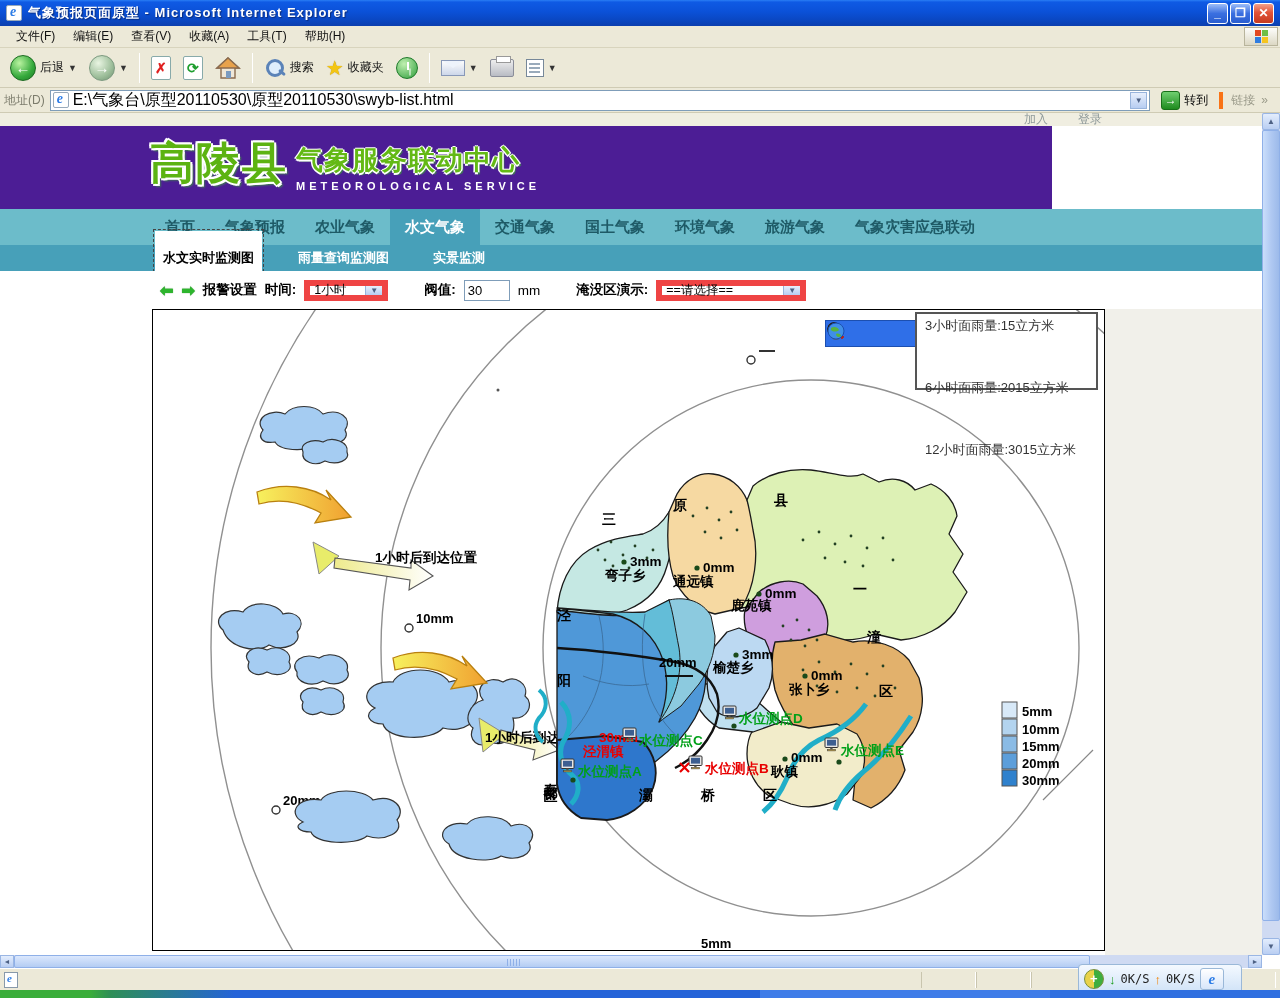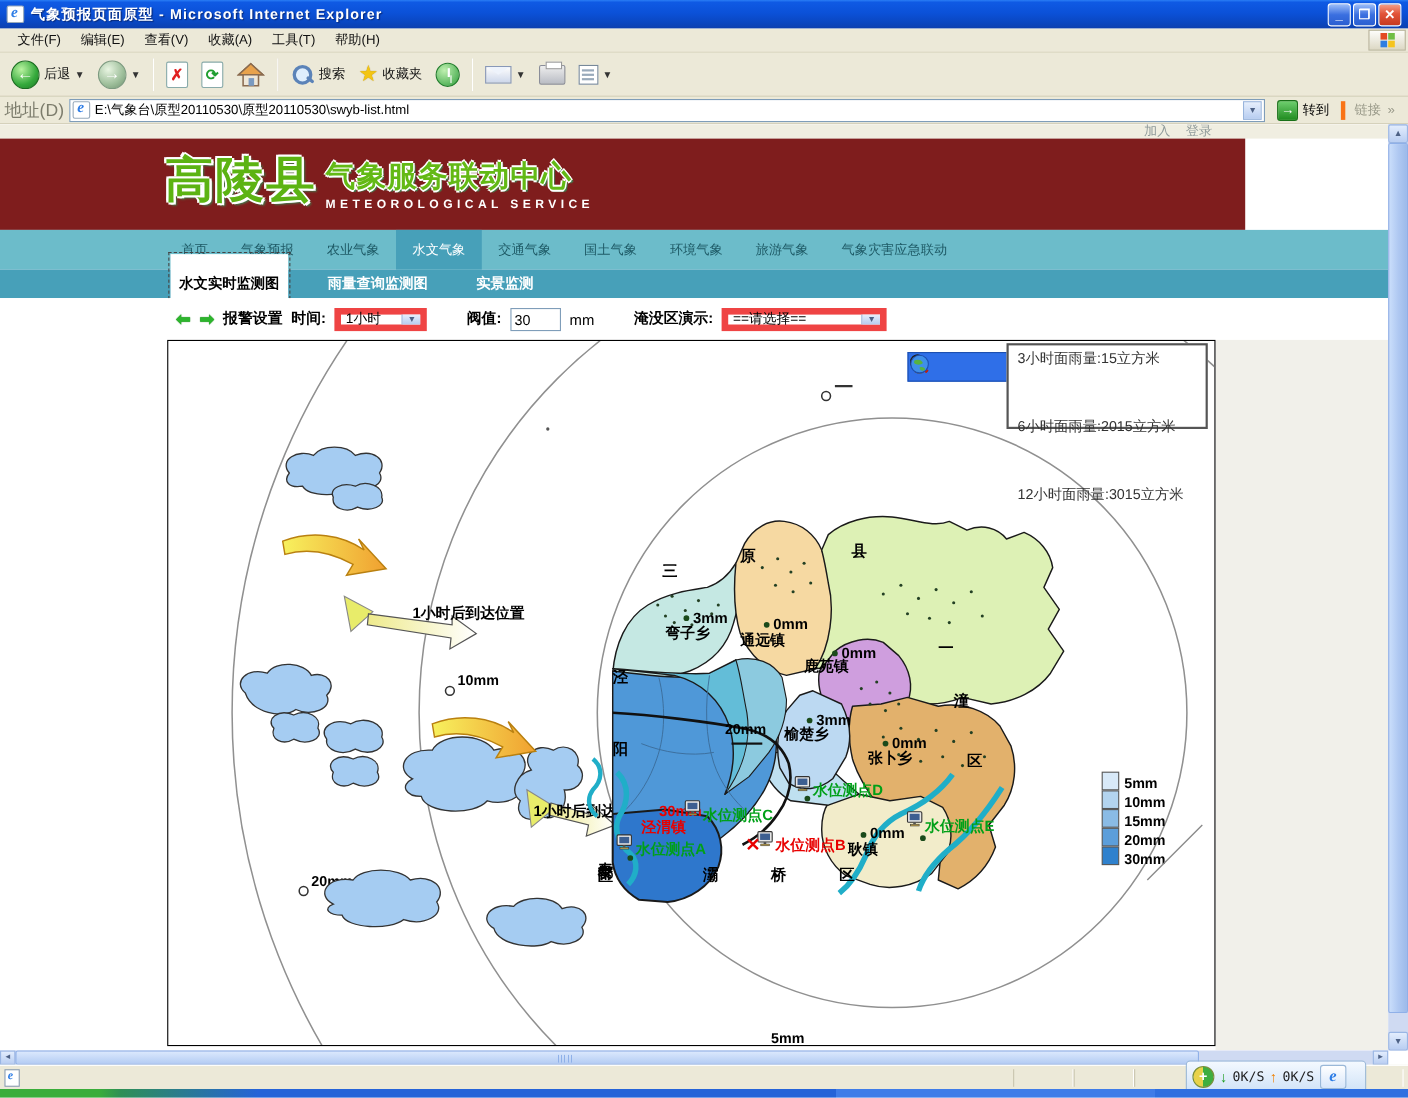--- a/index.html
+++ b/index.html
@@ -47,45 +47,45 @@
   .histico::after { content:""; position:absolute; left:10px; top:4px; width:2px; height:8px; background:#fff; box-shadow:2px 6px 0 -0.5px #fff; }
   .mailico { width:24px; height:16px; background:linear-gradient(180deg,#fdfdfd,#cdd7ea); border:1px solid #8898b8; position:relative; }
   .mailico::after { content:""; position:absolute; left:1px; top:0; border-left:10px solid transparent; border-right:10px solid transparent; border-top:7px solid #eef3fb; }
   .printico { width:24px; height:18px; background:linear-gradient(180deg,#eee,#b9bcc4); border:1px solid #8a8d99; border-radius:2px; position:relative; }
   .printico::before { content:""; position:absolute; left:5px; top:-4px; width:13px; height:5px; background:#fff; border:1px solid #999; }
   .editico { width:18px; height:18px; background:#fff; border:1px solid #789; position:relative; }
   .editico::after { content:""; position:absolute; left:2px; top:3px; width:11px; height:2px; background:#9ab; box-shadow:0 4px 0 #9ab, 0 8px 0 #9ab; }
 
   .addressbar { left:0; top:88px; width:1280px; height:25px; background:#ece9d8; border-bottom:1px solid #cfcbb4;
     display:flex; align-items:center; gap:5px; padding:0 4px; }
-  .addr-label { font-size:16px; color:#7c7c6c; }
+  .addr-label { font-size:12px; color:#7c7c6c; }
   .addr-field { flex:1; height:21px; background:#fff; border:1px solid #7f9db9; display:flex; align-items:center; padding:0 2px; gap:4px; }
-  .addr-text { font-size:12px; color:#000; flex:1; border:0; outline:none; font-family:"Liberation Sans",sans-serif; background:transparent; }
+  .addr-text { font-size:16px; color:#000; flex:1; border:0; outline:none; font-family:"Liberation Sans",sans-serif; background:transparent; }
   .addr-drop { width:17px; height:17px; background:linear-gradient(180deg,#e7effc,#b7cdf1); border:1px solid #98b4dc;
     display:flex; align-items:center; justify-content:center; font-size:8px; color:#4d6185; }
   .go-btn { display:flex; align-items:center; gap:4px; padding:1px 6px; font-size:12px; }
   .go-ico { width:19px; height:19px; background:linear-gradient(180deg,#6fcf6f,#1f8b1f); border:1px solid #187018; border-radius:3px;
     color:#fff; display:flex; align-items:center; justify-content:center; font-weight:bold; }
   .links { display:flex; align-items:center; gap:6px; font-size:12px; color:#9a9a8a; padding:0 8px; border-left:4px solid #f97316; }
 
   
   .content { left:0; top:113px; width:1262px; height:842px; background:#fff; overflow:hidden; }
   .userbar { left:0; top:0; width:1262px; height:13px; background:#f0eee1; font-size:12px; color:#8f9a9a;
-    display:flex; justify-content:flex-end; gap:14px; padding-right:160px; align-items:center; }
-  .brandband { left:0; top:13px; width:1132px; height:83px; background:#7f1d1d; }
+    display:flex; justify-content:flex-end; gap:30px; padding-right:160px; align-items:center; }
+  .brandband { left:0; top:13px; width:1052px; height:83px; background:#4c1d95; }
   .brand { position:absolute; left:150px; top:8px; display:flex; align-items:flex-start; gap:8px; }
   .brand-county { font-size:44px; font-weight:900; color:#5cb312; letter-spacing:2px;
     text-shadow:-2px 0 #fff,2px 0 #fff,0 -2px #fff,0 2px #fff,2px 2px #fff,-2px -2px #fff,3px 3px 2px #3f7f4f; }
   .brand-right { display:flex; flex-direction:column; margin-top:8px; }
   .brand-title { font-size:27px; font-weight:900; color:#63b915;
     text-shadow:-1.5px 0 #fff,1.5px 0 #fff,0 -1.5px #fff,0 1.5px #fff,2px 2px 1px #3f7f4f; letter-spacing:1px;}
   .brand-sub { font-size:11px; font-weight:bold; color:#fff; letter-spacing:4px; margin-top:2px; }
 
   .navband { left:0; top:96px; width:1262px; height:36px; background:#6cbcca; display:flex; padding-left:150px; }
-  .navtab { height:36px; line-height:36px; padding:0 15px; font-size:12px; font-weight:normal; color:#1e5a66; white-space:nowrap; }
+  .navtab { height:36px; line-height:36px; padding:0 15px; font-size:15px; font-weight:bold; color:#1e5a66; white-space:nowrap; }
   .navtab.active { background:#47a0b9; color:#fff; }
   .subnavband { left:0; top:132px; width:1262px; height:26px; background:#47a0b9; display:flex; align-items:center; padding-left:155px; gap:28px; }
   .subtab { font-size:13px; font-weight:bold; color:#fff; padding:18px 8px; }
   .subtab.active { background:#fff; color:#000; outline:1px dashed #444; outline-offset:1px; }
 
   .controlsrow { left:0; top:158px; width:1262px; height:38px; background:#fff; display:flex; align-items:center; padding-left:160px; gap:8px; }
   .garrow { font-size:16px; font-weight:bold; color:#2db52d; text-shadow:0 0 1px #1a7a1a; }
   .ctl-label { font-size:13.5px; font-weight:bold; color:#000; white-space:nowrap; }
   .xpselect { height:21px; border:6px solid #ef4444; background:#fff; display:flex; align-items:center; font-size:12.5px; }
   .xpselect .val { padding:0 4px; flex:1; white-space:nowrap; }

